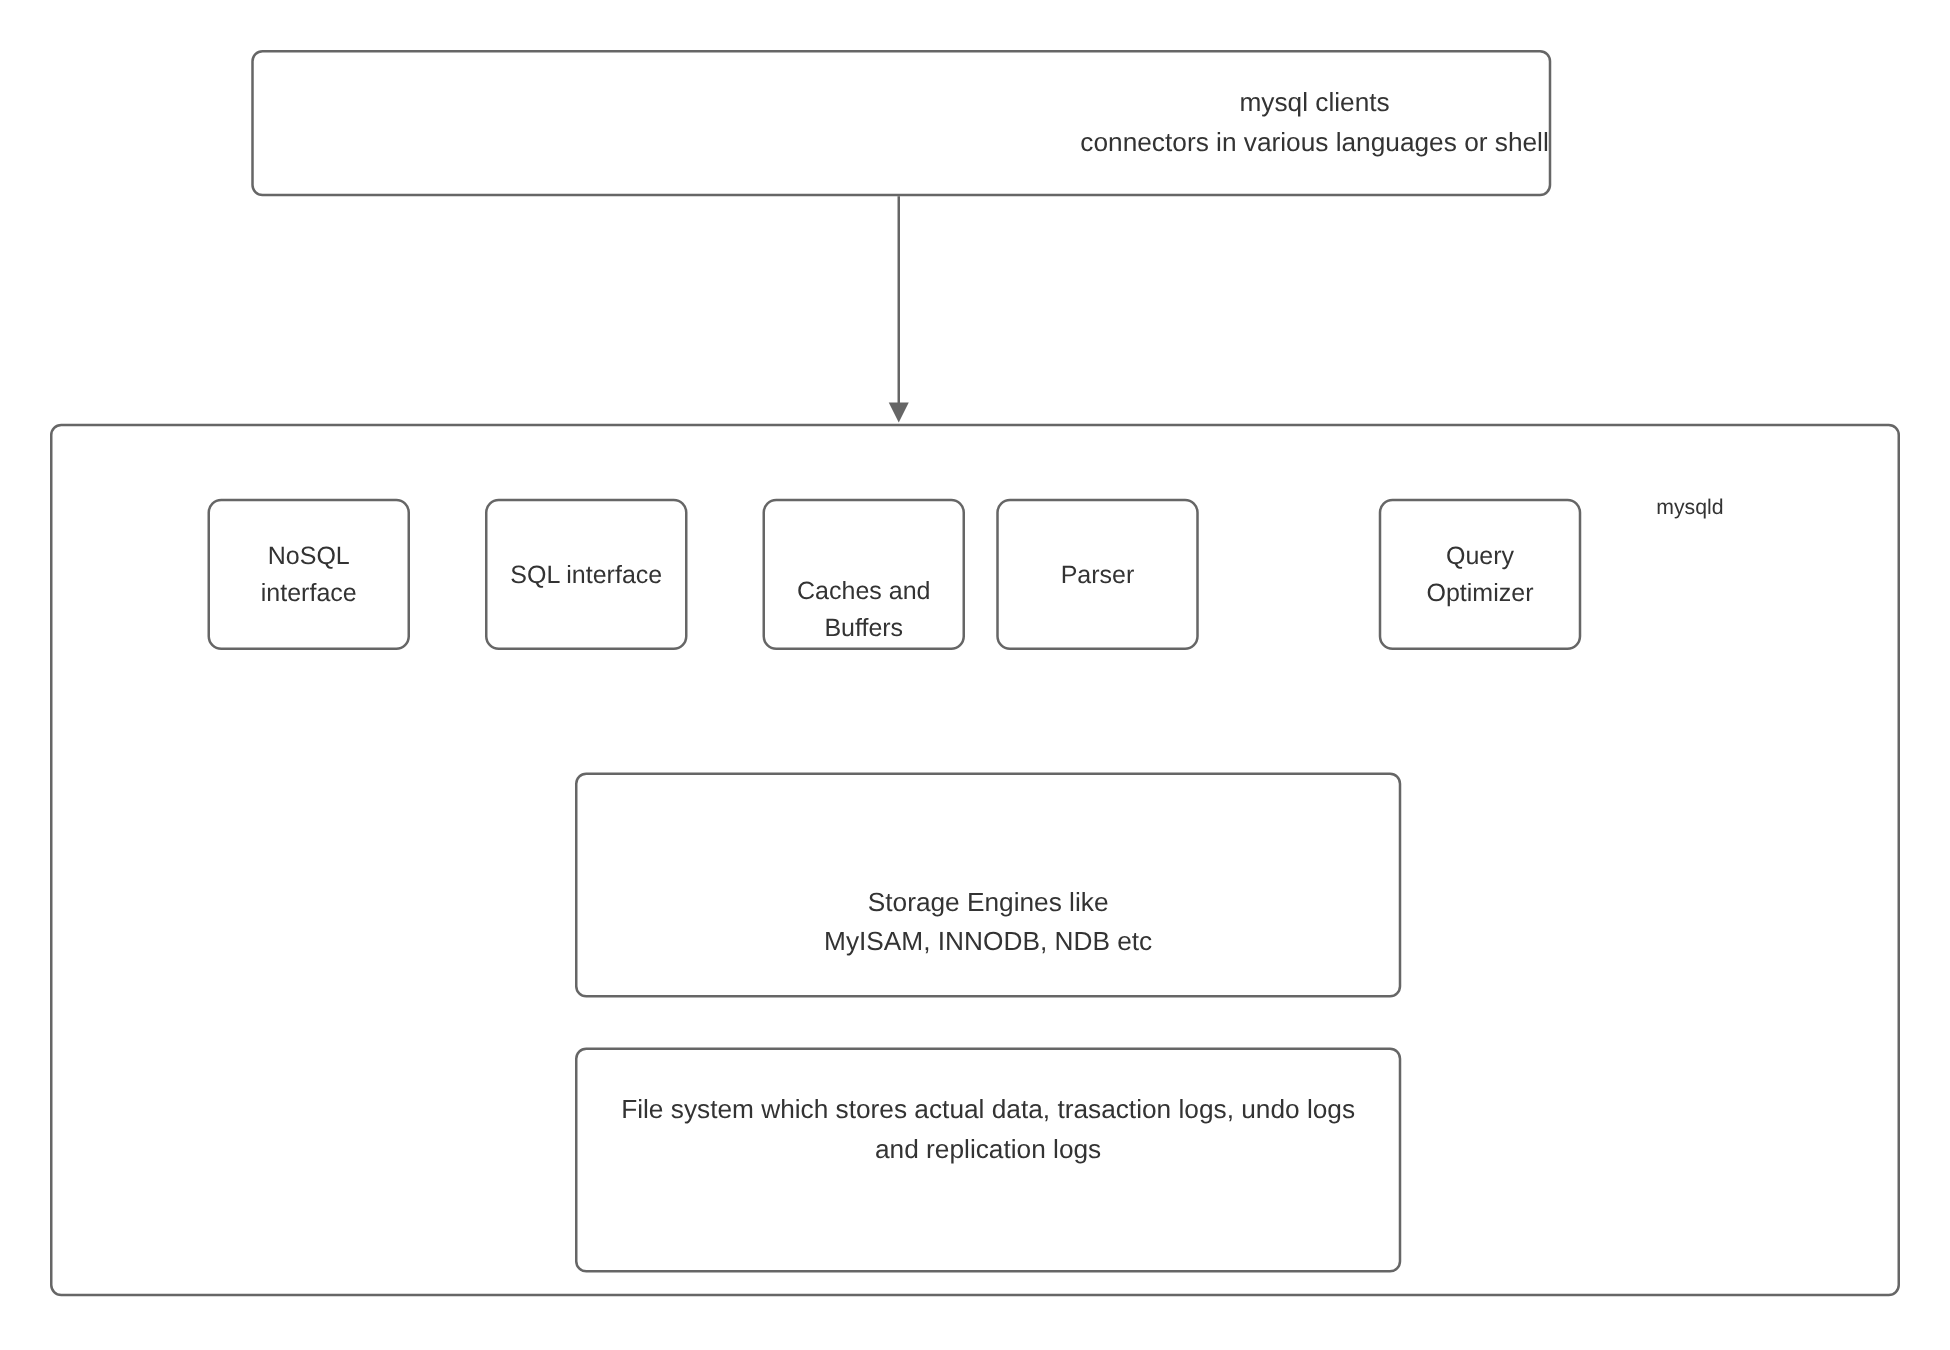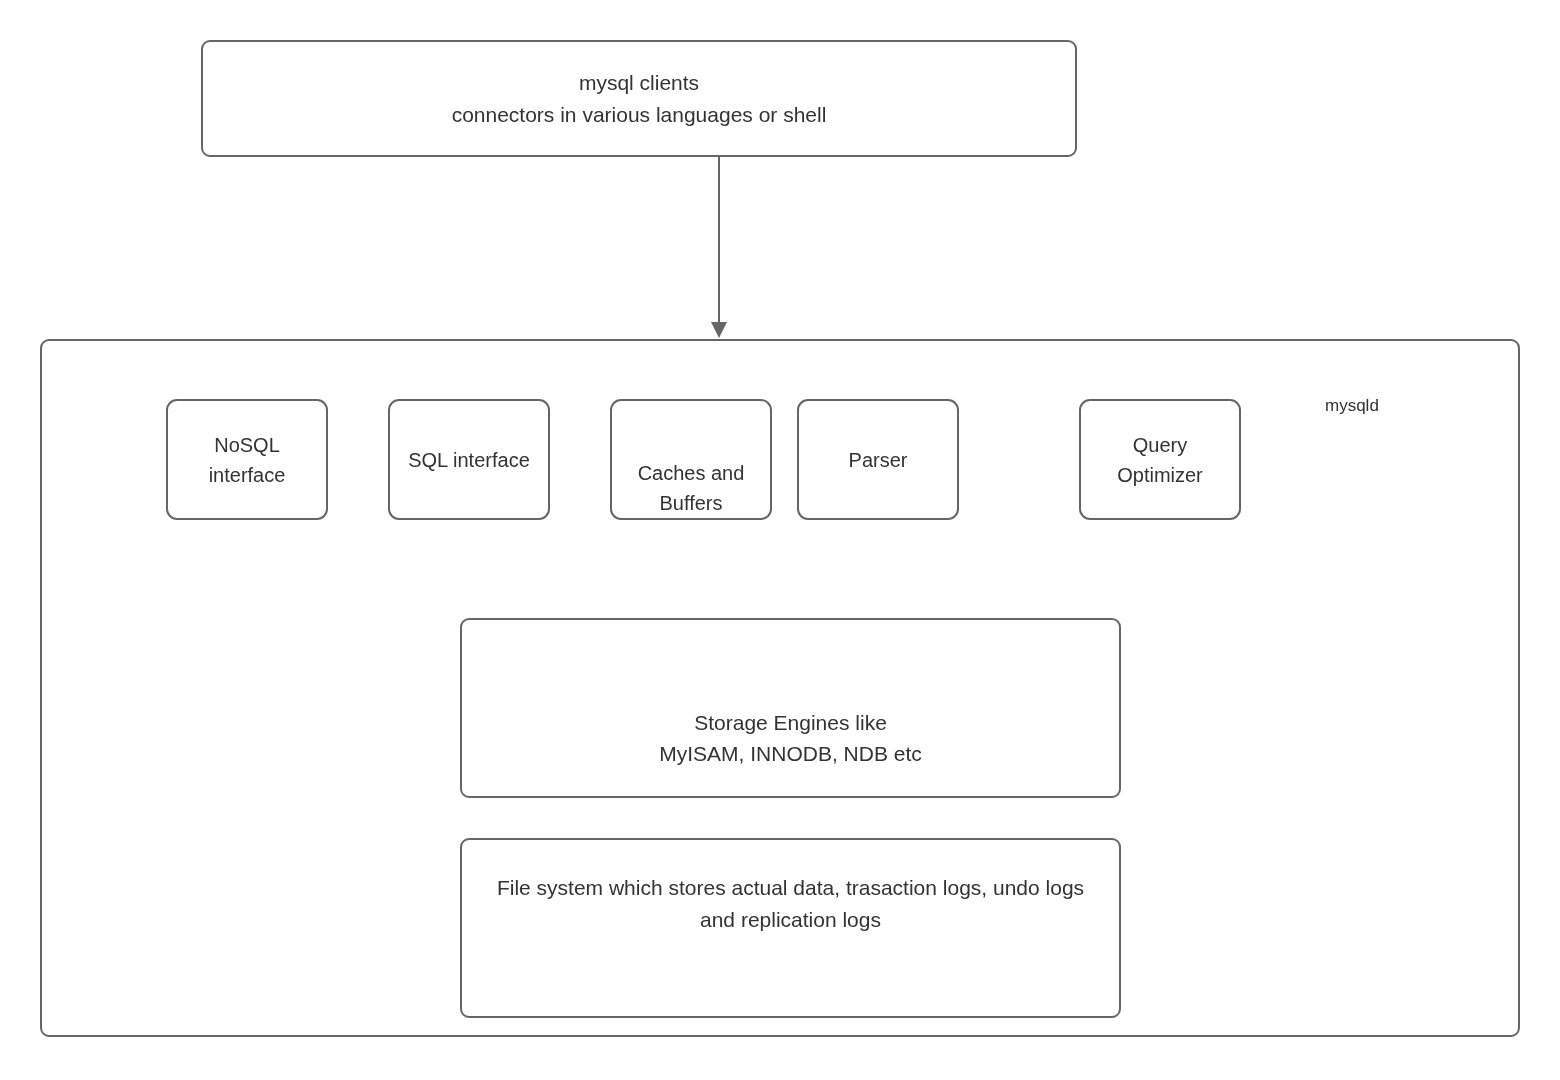--- a/index.html
+++ b/index.html
@@ -28,24 +28,25 @@
     align-items: center;
     justify-content: center;
     text-align: center;
     line-height: 1.5;
     color: #333333;
   }
   
   .clients-box {
     left: 201px;
     top: 40px;
-    width: 876px;
+    width: 1040px;
     height: 117px;
     border-radius: 9px;
     font-size: 21px;
+    justify-content: flex-end;
   }
   
   .mysqld-box {
     left: 40px;
     top: 339px;
     width: 1480px;
     height: 698px;
     border-radius: 9px;
     display: block;
   }
@@ -54,21 +55,21 @@
     top: 399px;
     height: 121px;
     width: 162px;
     border-radius: 11px;
     font-size: 20px;
   }
   .component.nosql       { left: 119px; margin-left: 47px; }
   .component.sql         { left: 388px; }
   .component.caches      { left: 610px; align-items: flex-end; }
   .component.parser      { left: 797px; }
-  .component.optimizer   { left: 1079px; }
+  .component.optimizer   { left: 1103px; }
 
   .storage-box {
     left: 460px;
     top: 618px;
     width: 661px;
     height: 180px;
     border-radius: 9px;
     font-size: 21px;
     align-items: center;
     padding-top: 60px;

